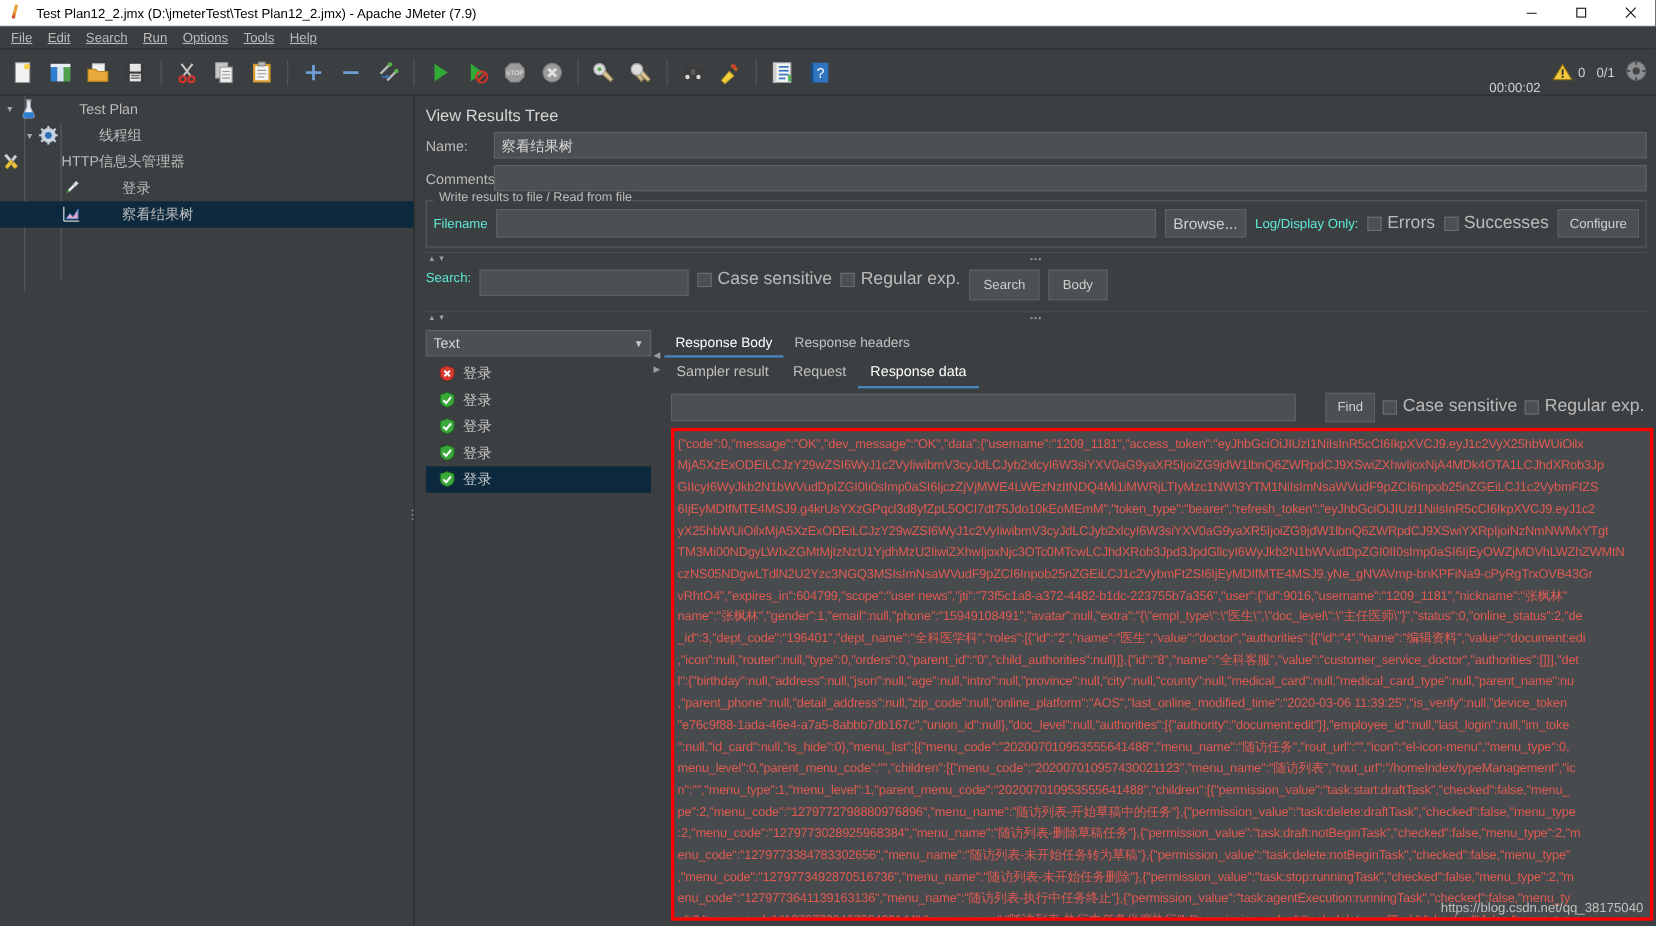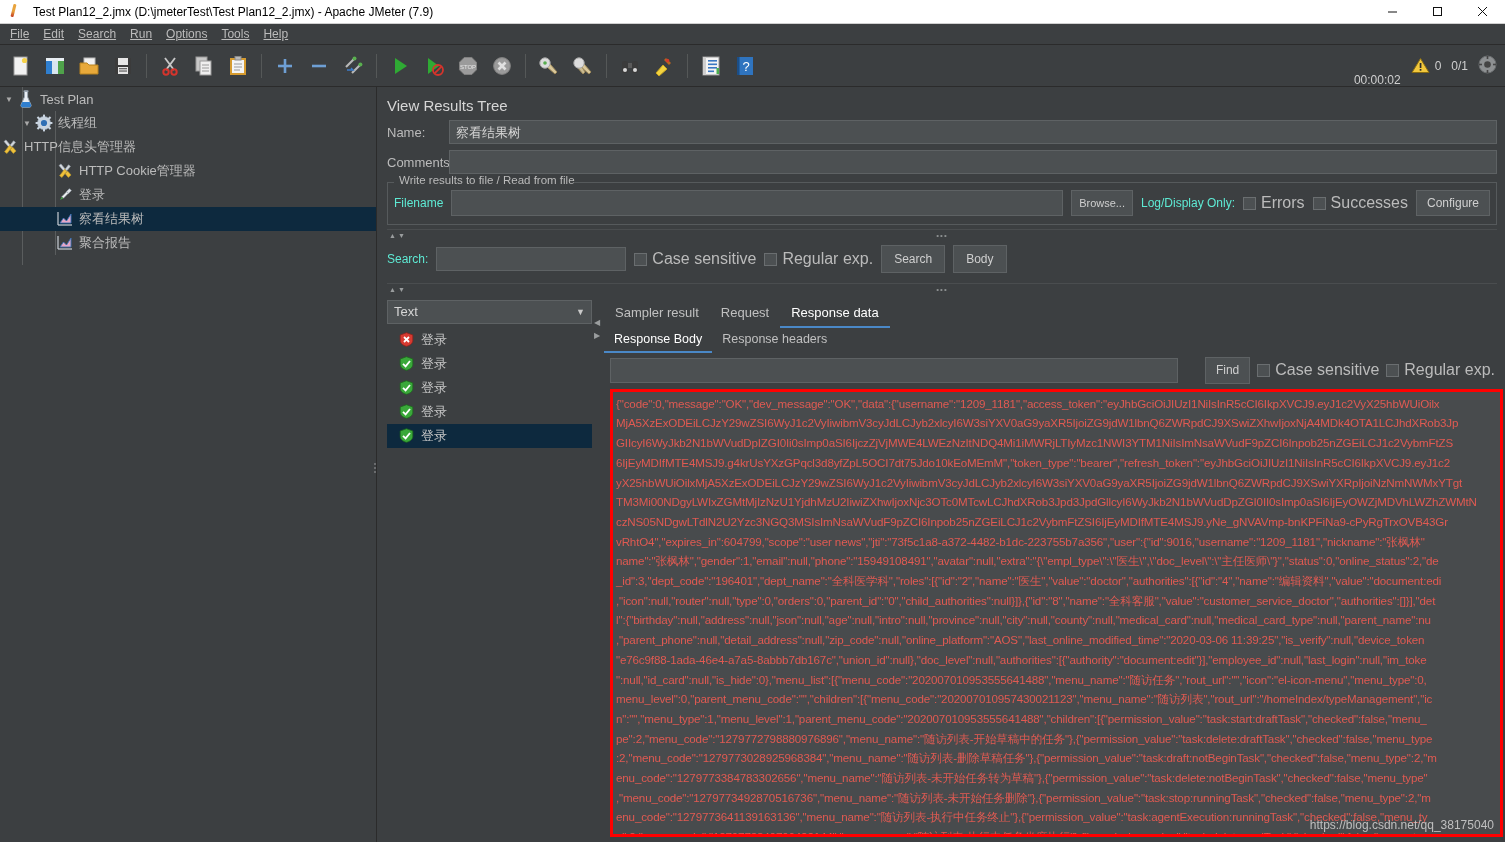--- a/index.html
+++ b/index.html
@@ -74,21 +74,21 @@
   }
   .tree-row {
     height: 24px; display: flex; align-items: center; white-space: nowrap;
     font-size: 13px; color: #bbbbbb; position: relative;
   }
   .tree-row.selected { background: #0d293e; }
   .tree-toggle {
     width: 14px; text-align: center; font-size: 8px; color: #a9a9a9; flex: 0 0 14px;
   }
   .tree-ico { width: 20px; height: 20px; margin-right: 4px; flex:0 0 20px; position: relative; }
-  .tree-label { font-size: 13px; }
+  .tree-label { font-size: 13px; margin-left: 32px; }
   .guides { position:absolute; top:0; bottom:0; width:1px; background:#5a5d5e; }
   .splitter-handle {
     position: absolute; right: -1px; top: 370px; width: 5px; height: 22px;
     display:flex; flex-direction:column; align-items:center; justify-content:center; gap:2px;
   }
   .splitter-handle i { width:2px; height:2px; background:#7a7d7e; border-radius:50%; display:block;}
 
   
   .right-pane { flex: 1 1 auto; background: #3c3f41; display: flex; flex-direction: column; min-width: 0; }
   .panel-title { font-size: 15px; color: #d6d6d6; padding: 10px 0 6px 10px; }
@@ -134,21 +134,21 @@
   .mini-divider {
     height: 13px; margin: 4px 8px 2px 10px; border-top: 1px solid #4a4d4f;
     position: relative; display: flex; align-items: center;
   }
   .mini-arrows { font-size: 7px; color: #9a9d9e; letter-spacing: 2px; padding-left: 2px; }
   .mini-dots {
     position: absolute; left: 50%; transform: translateX(-50%);
     font-size: 8px; color: #8d9091; letter-spacing: 1px;
   }
 
-  .search-row { display:flex; align-items:center; gap:8px; padding: 2px 8px 6px 10px; }
+  .search-row { display:flex; align-items:flex-start; gap:8px; padding: 2px 8px 6px 10px; }
   .search-inp {
     width: 190px; height: 24px; background: #4c5052; border: 1px solid #5e6264;
   }
 
   
   .bottom { flex: 1 1 auto; display: flex; min-height: 0; padding-left: 10px; }
 
   .results-col { width: 205px; flex: 0 0 205px; display: flex; flex-direction: column; }
   .combo {
     height: 24px; background: #4c5052; border: 1px solid #5e6264; display: flex;
@@ -490,35 +490,20 @@
           </g>
           <g transform="rotate(38 10 10)">
             <path d="M9 3 l2.4 0 l0 5 l-1.2 1.5 l-1.2 -1.5 z" fill="#cfd4da" stroke="#9aa3ad" stroke-width="0.6"></path>
             <rect x="8.6" y="9" width="3" height="8" fill="#f0c13b" stroke="#b8962a" stroke-width="0.6"></rect>
           </g>
         </svg>
       </span>
       <span class="tree-label">HTTP信息头管理器</span>
     </div>
 
-    <div class="tree-row" style="padding-left:55px;">
-      <span class="tree-ico">
-        <svg width="20" height="20" viewBox="0 0 20 20">
-          <g transform="rotate(-40 10 10)">
-            <rect x="9" y="2" width="2.4" height="10" fill="#d9dde2" stroke="#9aa3ad" stroke-width="0.6"></rect>
-            <rect x="8.4" y="12" width="3.6" height="5" fill="#f0c13b" stroke="#b8962a" stroke-width="0.6"></rect>
-          </g>
-          <g transform="rotate(38 10 10)">
-            <path d="M9 3 l2.4 0 l0 5 l-1.2 1.5 l-1.2 -1.5 z" fill="#cfd4da" stroke="#9aa3ad" stroke-width="0.6"></path>
-            <rect x="8.6" y="9" width="3" height="8" fill="#f0c13b" stroke="#b8962a" stroke-width="0.6"></rect>
-          </g>
-        </svg>
-      </span>
-      <span class="tree-label">HTTP Cookie管理器</span>
-    </div>
 
     <div class="tree-row" style="padding-left:55px;">
       <span class="tree-ico">
         <svg width="20" height="20" viewBox="0 0 20 20">
           <g transform="rotate(45 10 10)">
             <rect x="8.6" y="2.4" width="2.8" height="4" fill="#dfe3e8" stroke="#9aa3ad" stroke-width="0.6"></rect>
             <rect x="8.9" y="6.4" width="2.2" height="7" fill="#f4f6f8" stroke="#9aa3ad" stroke-width="0.6"></rect>
             <path d="M8.9 13.4 h2.2 l-1.1 3.6 z" fill="#4aa94a"></path>
           </g>
         </svg>
@@ -530,30 +515,20 @@
       <span class="tree-ico">
         <svg width="20" height="20" viewBox="0 0 20 20">
           <line x1="3" y1="3" x2="3" y2="16" stroke="#c9cfd6" stroke-width="1.2"></line>
           <line x1="3" y1="16" x2="17" y2="16" stroke="#c9cfd6" stroke-width="1.2"></line>
           <path d="M5 14 l3.5 -5 l3 3 l4.5 -7 v9 z" fill="#e6a7c6" stroke="#3b74b8" stroke-width="0.9"></path>
         </svg>
       </span>
       <span class="tree-label">察看结果树</span>
     </div>
 
-    <div class="tree-row" style="padding-left:55px;">
-      <span class="tree-ico">
-        <svg width="20" height="20" viewBox="0 0 20 20">
-          <line x1="3" y1="3" x2="3" y2="16" stroke="#c9cfd6" stroke-width="1.2"></line>
-          <line x1="3" y1="16" x2="17" y2="16" stroke="#c9cfd6" stroke-width="1.2"></line>
-          <path d="M5 14 l3.5 -5 l3 3 l4.5 -7 v9 z" fill="#e6a7c6" stroke="#3b74b8" stroke-width="0.9"></path>
-        </svg>
-      </span>
-      <span class="tree-label">聚合报告</span>
-    </div>
 
     <div class="splitter-handle">
       <i></i>
         <i></i>
         <i></i>
     </div>
   </div>
 
   <div class="right-pane">
 
@@ -567,21 +542,21 @@
     <div class="form-row">
       <div class="form-label">Comments:</div>
       <div class="txt-input"></div>
     </div>
 
     <div class="fieldset">
       <div class="legend">Write results to file / Read from file</div>
       <div class="fs-row">
         <div class="fs-label">Filename</div>
         <div class="txt-input" style="flex:1 1 auto;height:26px;"></div>
-        <button class="btn" style="font-size:11px;padding:4px 7px;">Browse...</button>
+        <button class="btn" style="font-size:14px;padding:4px 7px;">Browse...</button>
         <div class="fs-label">Log/Display Only:</div>
         <div class="chk-wrap">
           <span class="chk"></span>
           <span class="chk-label">Errors</span>
         </div>
         <div class="chk-wrap">
           <span class="chk"></span>
           <span class="chk-label">Successes</span>
         </div>
         <button class="btn">Configure</button>
@@ -684,28 +659,28 @@
       </div>
 
       <div class="vsplit">
         <div class="arrows">
           <span>◀</span>
           <span>▶</span>
         </div>
       </div>
 
       <div class="tabs-col">
+        <div class="tabrow sub">
+          <div class="tab active">Response Body</div>
+          <div class="tab">Response headers</div>
+        </div>
         <div class="tabrow">
           <div class="tab">Sampler result</div>
           <div class="tab">Request</div>
           <div class="tab active">Response data</div>
-        </div>
-        <div class="tabrow sub">
-          <div class="tab active">Response Body</div>
-          <div class="tab">Response headers</div>
         </div>
 
         <div class="find-row">
           <div class="find-inp"></div>
           <button class="btn" style="height:27px;margin-left:20px;">Find</button>
           <div class="chk-wrap">
             <span class="chk"></span>
             <span class="chk-label">Case sensitive</span>
           </div>
           <div class="chk-wrap" style="padding-right:4px;">

